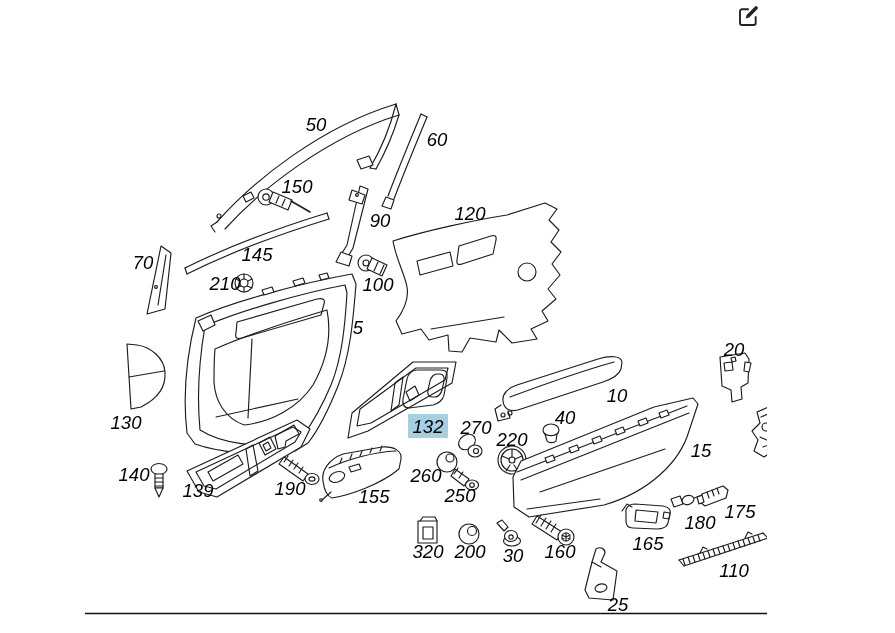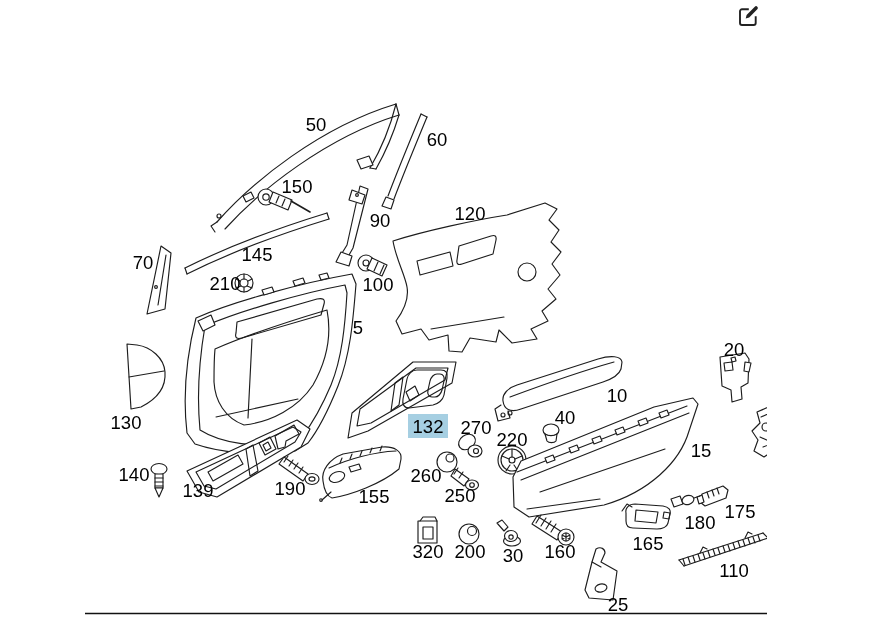--- a/index.html
+++ b/index.html
@@ -1,17 +1,17 @@
 <!DOCTYPE html>
 <html><head>
 <meta charset="utf-8">
 <style>
   html,body{margin:0;padding:0;background:#ffffff;}
   .screen{position:relative;width:767px;height:633px;background:#ffffff;overflow:hidden;
-          font-family:"Liberation Sans",sans-serif;}
+          font-family:"Liberation Sans",sans-serif;font-style:italic;}
   .edit-btn{position:absolute;top:3px;right:6px;width:26px;height:26px;border:none;background:none;
             padding:1px;cursor:pointer;}
   .diagram-svg{position:absolute;left:0;top:0;}
   .art{fill:none;stroke:#1d1d1d;stroke-width:1.15;stroke-linecap:round;stroke-linejoin:round;}
   .art .f{fill:#ffffff;}
   .lbl{font-family:"Liberation Sans",sans-serif;font-size:18.5px;fill:#000000;cursor:pointer;}
   .rule{stroke:#111111;stroke-width:1.7;}
 </style>
 </head>
 <body>

